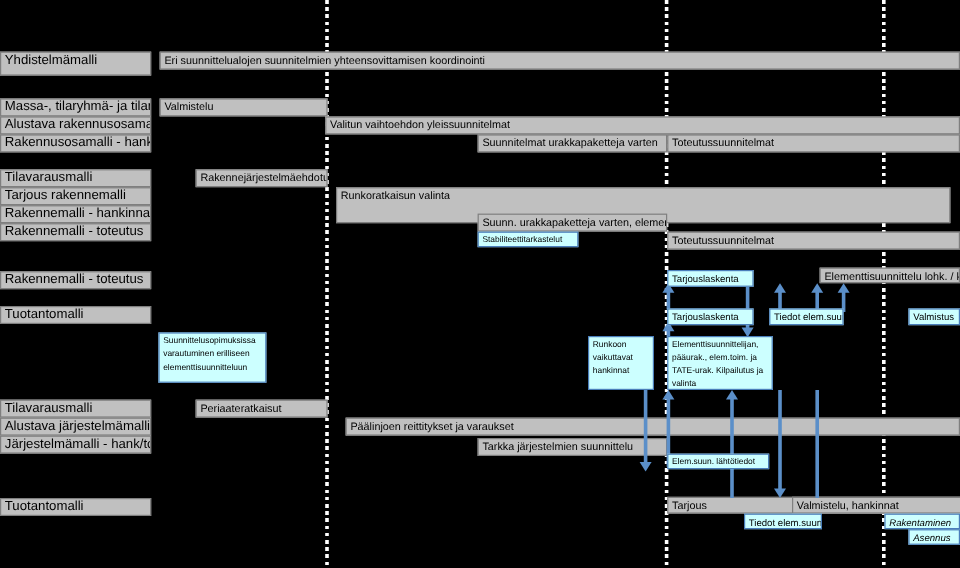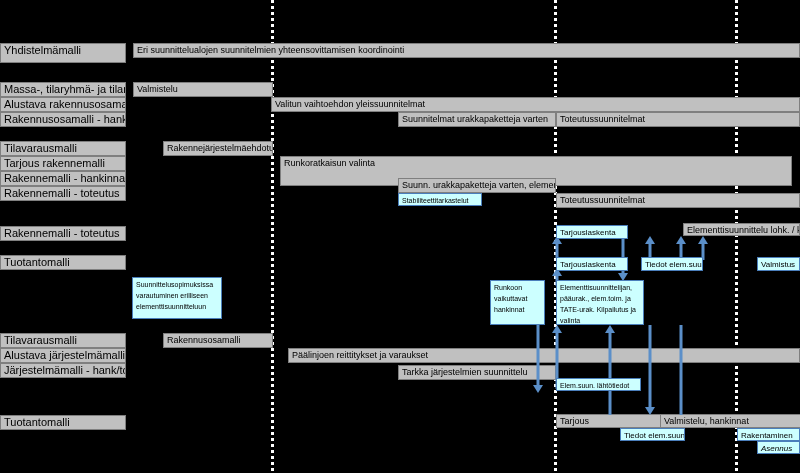--- a/index.html
+++ b/index.html
@@ -104,21 +104,21 @@
       <div class="abs bar" style="left: 133px; top: 43px; width: 667px; height: 15px;">Eri suunnittelualojen suunnitelmien yhteensovittamisen koordinointi</div>
       <div class="abs bar" style="left: 133px; top: 82px; width: 140px; height: 15px;">Valmistelu</div>
       <div class="abs bar" style="left: 271px; top: 97px; width: 529px; height: 15px;">Valitun vaihtoehdon yleissuunnitelmat</div>
       <div class="abs bar" style="left: 398px; top: 112px; width: 158px; height: 15px;">Suunnitelmat urakkapaketteja varten</div>
       <div class="abs bar" style="left: 556px; top: 112px; width: 244px; height: 15px;">Toteutussuunnitelmat</div>
       <div class="abs bar" style="left: 163px; top: 141px; width: 110px; height: 15px;">Rakennejärjestelmäehdotukset</div>
       <div class="abs bar" style="left: 280px; top: 156px; width: 512px; height: 30px;">Runkoratkaisun valinta</div>
       <div class="abs bar" style="left: 398px; top: 178px; width: 158px; height: 15px;">Suunn. urakkapaketteja varten, elementtijako</div>
       <div class="abs bar" style="left: 556px; top: 193px; width: 244px; height: 15px;">Toteutussuunnitelmat</div>
       <div class="abs bar" style="left: 683px; top: 223px; width: 117px; height: 13px;">Elementtisuunnittelu lohk. / kerr.</div>
-      <div class="abs bar" style="left: 163px; top: 333px; width: 110px; height: 15px;">Rakennusosamalli</div>
+      <div class="abs bar" style="left: 163px; top: 333px; width: 110px; height: 15px;">Periaateratkaisut</div>
       <div class="abs bar" style="left: 288px; top: 348px; width: 512px; height: 15px;">Päälinjoen reittitykset ja varaukset</div>
       <div class="abs bar" style="left: 398px; top: 365px; width: 158px; height: 15px;">Tarkka järjestelmien suunnittelu</div>
       <div class="abs bar" style="left: 556px; top: 414px; width: 244px; height: 14px;">Tarjous</div>
       <div class="abs bar" style="left: 612px; top: 414px; width: 188px; height: 14px; margin-left: 48px;">Valmistelu, hankinnat</div>
     </div>
 
   <div id="arrows">
       <div class="arrow up" style="left: 551px; top: 236px; width: 12px; height: 22px;">
         <div class="head"></div>
         <div class="shaft"></div>
@@ -168,17 +168,17 @@
       <div class="abs cyan" style="left: 398px; top: 193px; width: 84px; height: 13px; font-size: 7px; white-space: nowrap;">Stabiliteettitarkastelut</div>
       <div class="abs cyan" style="left: 556px; top: 225px; width: 72px; height: 14px; font-size: 8px; white-space: nowrap;">Tarjouslaskenta</div>
       <div class="abs cyan" style="left: 556px; top: 257px; width: 72px; height: 14px; font-size: 8px; white-space: nowrap;">Tarjouslaskenta</div>
       <div class="abs cyan" style="left: 641px; top: 257px; width: 62px; height: 14px; font-size: 8px; white-space: nowrap;">Tiedot elem.suun.</div>
       <div class="abs cyan" style="left: 757px; top: 257px; width: 43px; height: 14px; font-size: 8px; white-space: nowrap;">Valmistus</div>
       <div class="abs cyan" style="left: 132px; top: 277px; width: 90px; height: 42px; font-size: 7px;">Suunnittelusopimuksissa varautuminen erilliseen elementtisuunnitteluun</div>
       <div class="abs cyan" style="left: 490px; top: 280px; width: 55px; height: 45px; font-size: 7px;">Runkoon vaikuttavat hankinnat</div>
       <div class="abs cyan" style="left: 556px; top: 280px; width: 88px; height: 45px; font-size: 7px;">Elementtisuunnittelijan, pääurak., elem.toim. ja TATE-urak. Kilpailutus ja valinta</div>
       <div class="abs cyan" style="left: 556px; top: 378px; width: 85px; height: 13px; font-size: 7px; white-space: nowrap;">Elem.suun. lähtötiedot</div>
       <div class="abs cyan" style="left: 620px; top: 428px; width: 65px; height: 13px; font-size: 8px; white-space: nowrap;">Tiedot elem.suun.</div>
-      <div class="abs cyan" style="left: 737px; top: 428px; width: 63px; height: 13px; font-size: 8px; white-space: nowrap;">Rakentaminen</div>
+      <div class="abs cyan" style="left: 737px; top: 428px; width: 63px; height: 13px; font-size: 8px; white-space: nowrap; font-style: italic;">Rakentaminen</div>
       <div class="abs cyan" style="left: 757px; top: 441px; width: 43px; height: 13px; font-size: 8px; white-space: nowrap; font-style: italic;">Asennus</div>
     </div>
 
 </div>
 
 </body></html>

